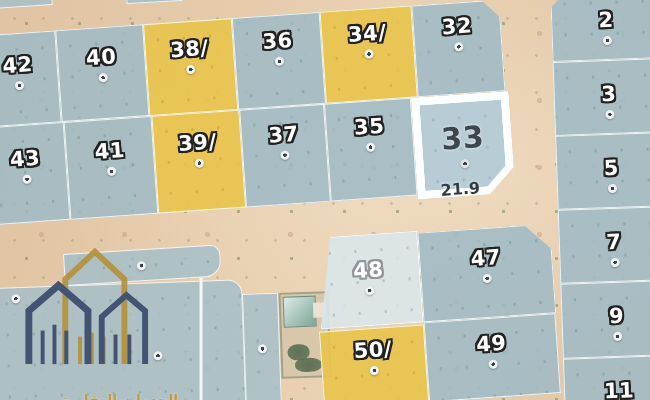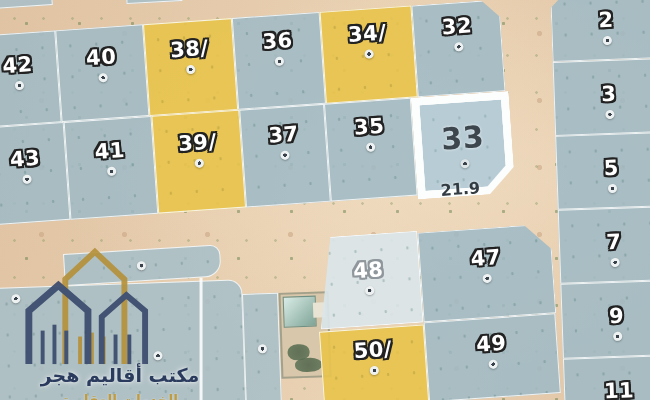--- a/index.html
+++ b/index.html
@@ -232,16 +232,15 @@
       <path d="M34 128 V88" stroke-width="4"></path>
       <path d="M46 128 V94" stroke-width="4"></path>
     </g>
 
     <g stroke="#3a4a6d" fill="none" stroke-width="6">
       <path d="M82 128 V80 L107 58 L126 74 V128"></path>
       <path d="M96 128 V98" stroke-width="4"></path>
       <path d="M110 128 V98" stroke-width="4"></path>
     </g>
   </svg>
-  <div class="wm office-name">مكتب أقاليم هجر</div>
   <div class="wm tagline">الخدمات العقارية</div>
 
 </div>
 
 </body></html>

